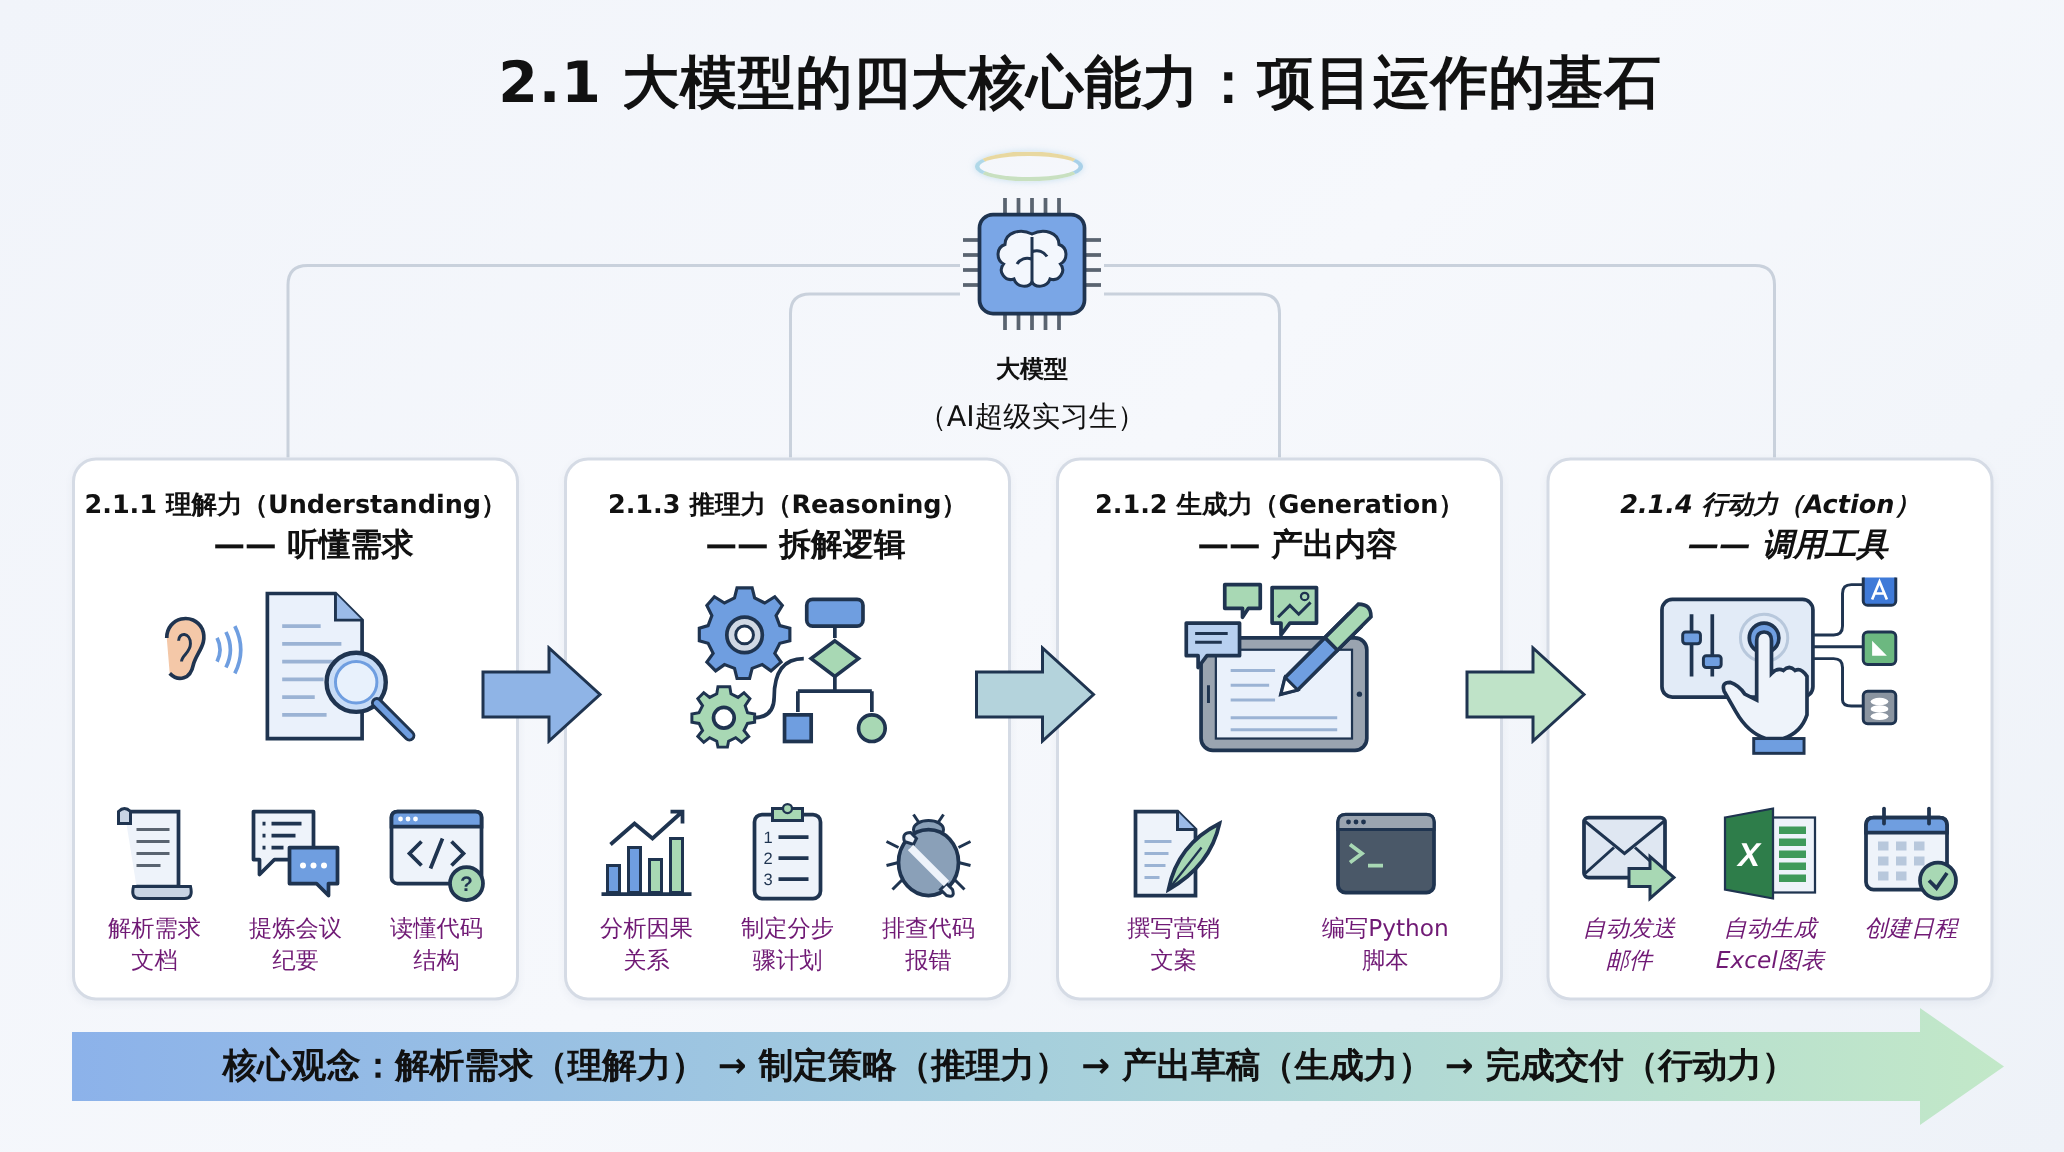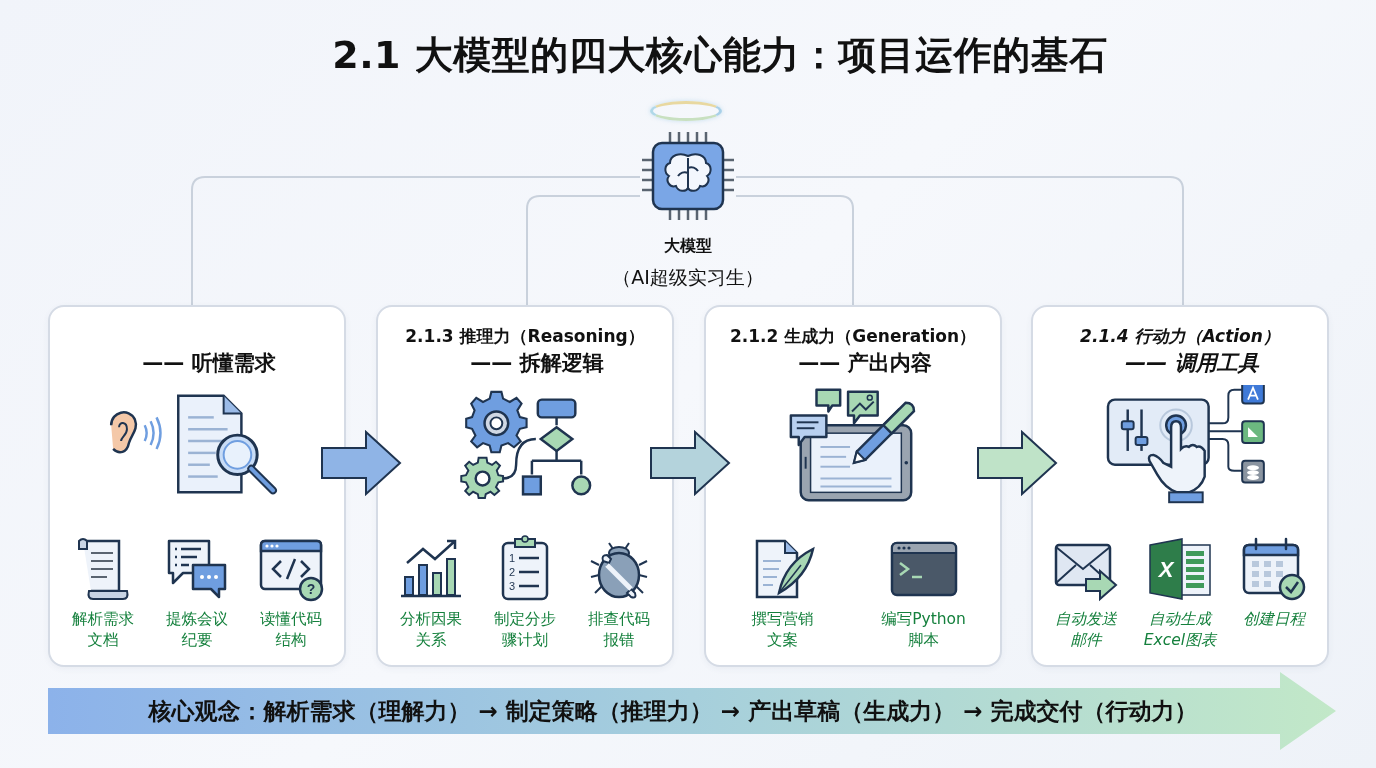--- a/index.html
+++ b/index.html
@@ -15,21 +15,21 @@
   .chip{position:absolute;left:640px;top:128px;width:96px;height:96px;}
   .model-name{position:absolute;left:588px;top:236px;width:200px;text-align:center;font-size:16px;font-weight:bold;}
   .model-sub{position:absolute;left:578px;top:265px;width:220px;text-align:center;font-size:19px;}
   .card{position:absolute;top:305px;width:298px;height:362px;background:#fff;border:2px solid #d5dbe5;border-radius:16px;box-sizing:border-box;box-shadow:0 2px 6px rgba(60,80,120,0.06);}
   .card-title{position:absolute;left:0;top:18px;width:100%;text-align:center;font-size:17px;font-weight:bold;white-space:nowrap;}
   .card-sub{position:absolute;left:12px;top:42px;width:100%;text-align:center;font-size:21px;font-weight:bold;}
   .hero{position:absolute;left:0;top:78px;width:100%;height:120px;}
   .items{position:absolute;left:0;top:228px;width:100%;display:flex;justify-content:space-around;padding:0 6px;box-sizing:border-box;}
   .item{width:92px;text-align:center;}
   .item svg{display:block;margin:0 auto;width:68px;height:68px;}
-  .item-label{font-size:15.5px;line-height:21px;margin-top:6px;color:#15803d;}
+  .item-label{font-size:15.5px;line-height:21px;margin-top:6px;color:#701a75;}
   .flow-arrow{position:absolute;top:430px;width:82px;height:66px;}
   .banner{position:absolute;left:48px;top:672px;width:1290px;height:78px;}
   .banner-text{position:absolute;left:48px;top:686px;width:1250px;text-align:center;font-size:23px;font-weight:bold;line-height:50px;}
 </style>
 </head>
 <body>
 
 <div class="title">2.1 大模型的四大核心能力：项目运作的基石</div>
 
 <svg class="connectors" width="1376" height="768">
@@ -64,20 +64,21 @@
   <g fill="#f3f7fd" stroke="#1f3450" stroke-width="2">
     <path d="M48 28 C40 24 30 27 30 35 C24 37 24 45 29 48 C25 53 30 60 36 58 C38 64 46 64 48 60 C50 64 58 64 60 58 C66 60 71 53 67 48 C72 45 72 37 66 35 C66 27 56 24 48 28 Z"></path>
     <path d="M48 30 V60 M48 45 C44 43 40 45 38 48 M48 40 C52 38 56 40 58 43" fill="none"></path>
   </g>
 </svg>
 
 <div class="model-name">大模型</div>
 <div class="model-sub">（AI超级实习生）</div>
 
 <div class="card" style="left:48px;">
+  <div class="card-title">2.1.1 理解力（Understanding）</div>
   <div class="card-sub">—— 听懂需求</div>
   <svg class="hero" viewBox="0 0 298 120">
     <path d="M62 40 C62 26 80 22 86 34 C90 44 82 50 80 58 C78 68 70 70 64 64" fill="#f4c8a8" stroke="#1f3450" stroke-width="2.5"></path>
     <path d="M70 42 C70 36 78 36 78 44 C78 50 72 52 72 56" fill="none" stroke="#1f3450" stroke-width="2"></path>
     <path d="M96 40 Q100 48 96 56 M102 36 Q108 48 102 60 M108 32 Q116 48 108 64" fill="none" stroke="#6f9ee0" stroke-width="2.5"></path>
     <path d="M130 10 H176 L194 28 V108 H130 Z" fill="#eaf1fb" stroke="#1f3450" stroke-width="2.5"></path>
     <path d="M176 10 V28 H194" fill="#9bbbe8" stroke="#1f3450" stroke-width="2"></path>
     <g stroke="#9bb3d4" stroke-width="2.5">
         <line x1="140" y1="32" x2="166" y2="32"></line>
         <line x1="140" y1="44" x2="180" y2="44"></line>

